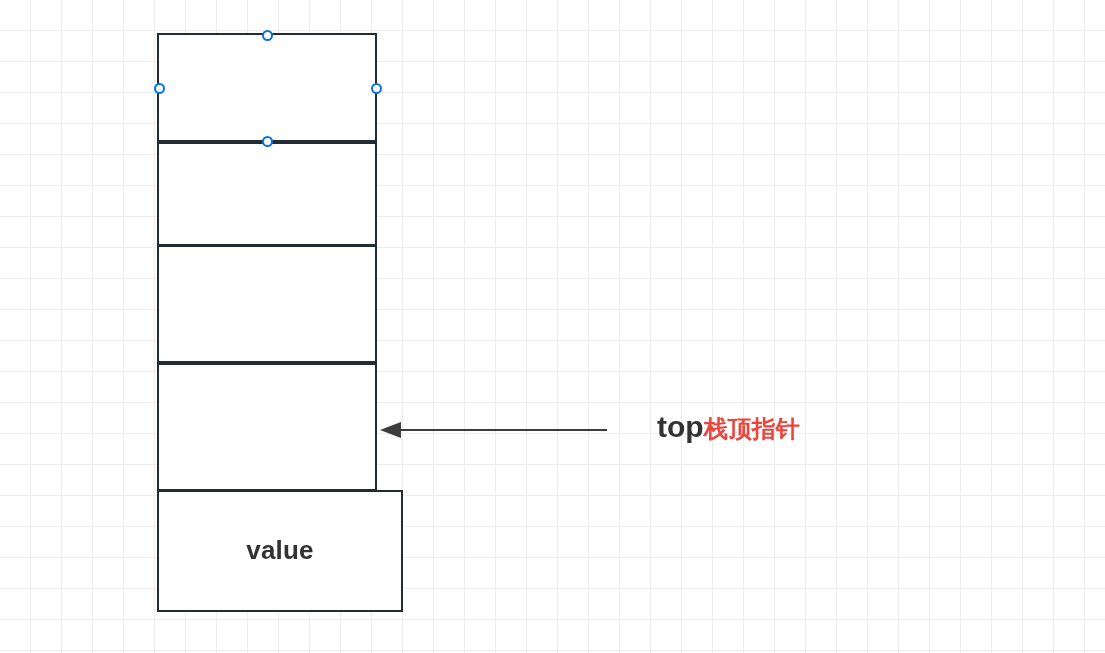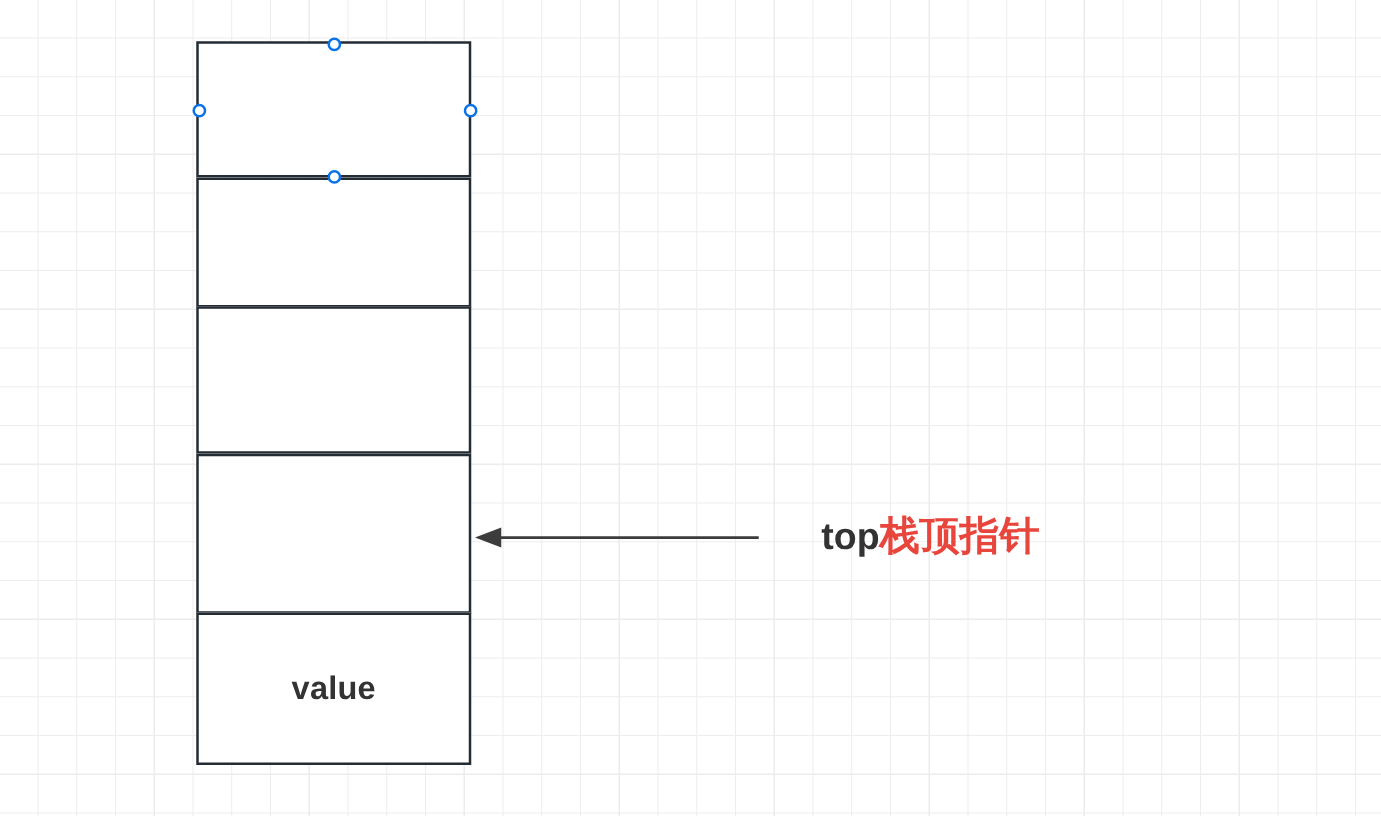--- a/index.html
+++ b/index.html
@@ -78,21 +78,21 @@
     font-weight: bold;
     line-height: 1;
   }
   .caption .lat {
     color: #333333;
     font-family: Liberation Sans, sans-serif;
   }
   .caption .cjk {
     color: #e8453c;
     font-family: "DejaVu Sans", "Liberation Sans", sans-serif;
-    font-size: 32px;
+    font-size: 24px;
   }
 </style>
 </head>
 <body>
 
 <div id="canvas">
 
   <div class="cell" style="left:157px; top:33px; width:220px; height:109px;">
     <span class="cell-label" style="top:40px;"></span>
   </div>
@@ -102,21 +102,21 @@
   </div>
 
   <div class="cell" style="left:157px; top:245px; width:220px; height:118px;">
     <span class="cell-label" style="top:45px;"></span>
   </div>
 
   <div class="cell" style="left:157px; top:363px; width:220px; height:128px;">
     <span class="cell-label" style="top:50px;"></span>
   </div>
 
-  <div class="cell" style="left:157px; top:490px; width:220px; height:122px;">
+  <div class="cell" style="left:157px; top:490px; width:246px; height:122px;">
     <span class="cell-label" style="top:43px;">value</span>
   </div>
 
   <div class="handle" style="left:261.5px; top:29.5px;"></div>
   <div class="handle" style="left:153.5px; top:82.5px;"></div>
   <div class="handle" style="left:370.5px; top:82.5px;"></div>
   <div class="handle" style="left:261.5px; top:135.5px;"></div>
 
   <div class="arrow-wrap" style="left:375px; top:414px; width:240px; height:32px;">
     <svg width="240" height="32" viewBox="0 0 240 32">

